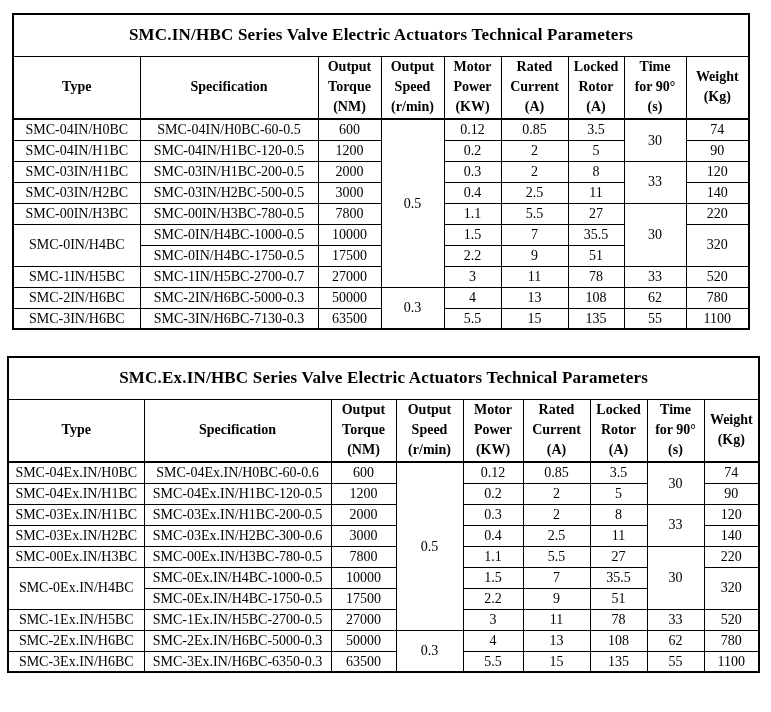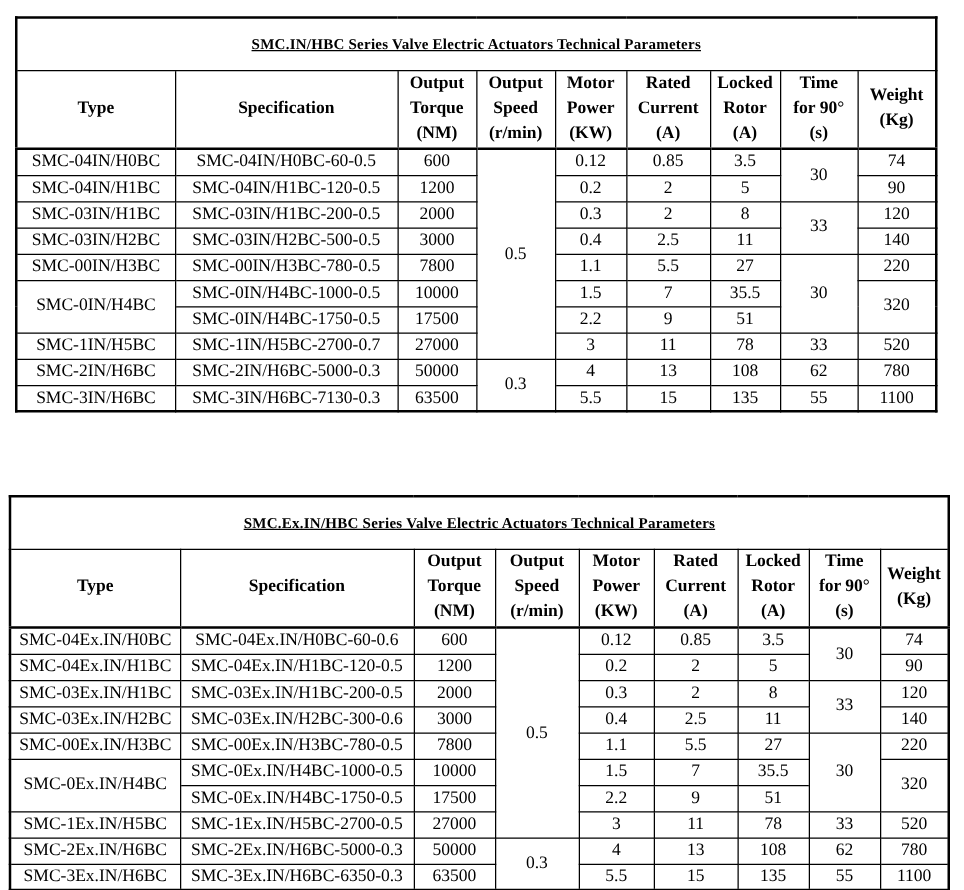--- a/index.html
+++ b/index.html
@@ -12,36 +12,35 @@
   }
   .page { position: relative; width: 771px; height: 712px; background: #ffffff; }
 
   table.params {
     border-collapse: collapse;
     table-layout: fixed;
     border: 2px solid #000000;
     background: #ffffff;
   }
   #table-1 { position: absolute; left: 12px; top: 13px; width: 736px; }
-  #table-2 { position: absolute; left: 7px;  top: 396px; width: 751px; }
+  #table-2 { position: absolute; left: 7px;  top: 356px; width: 751px; }
 
   table.params th, table.params td {
     border: 1px solid #000000;
     text-align: center;
     vertical-align: middle;
     padding: 0 1px;
     overflow: hidden;
   }
 
   tr.title-row th {
     height: 42px;
-    font-size: 12px;
+    font-size: 17px;
     font-weight: bold;
     letter-spacing: 0.2px;
-    text-decoration: underline;
   }
   tr.header-row th {
     height: 63px;
     font-size: 14px;
     font-weight: bold;
     white-space: pre-line;
     line-height: 1.45;
     border-bottom: 2px solid #000000;
   }
   tbody td {

